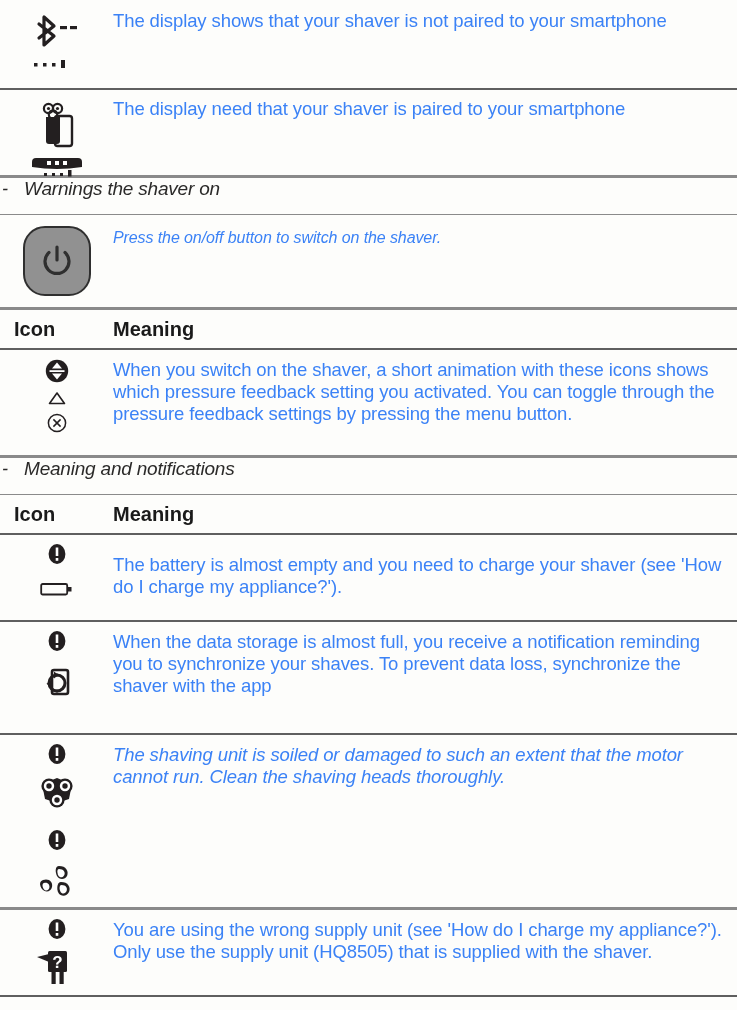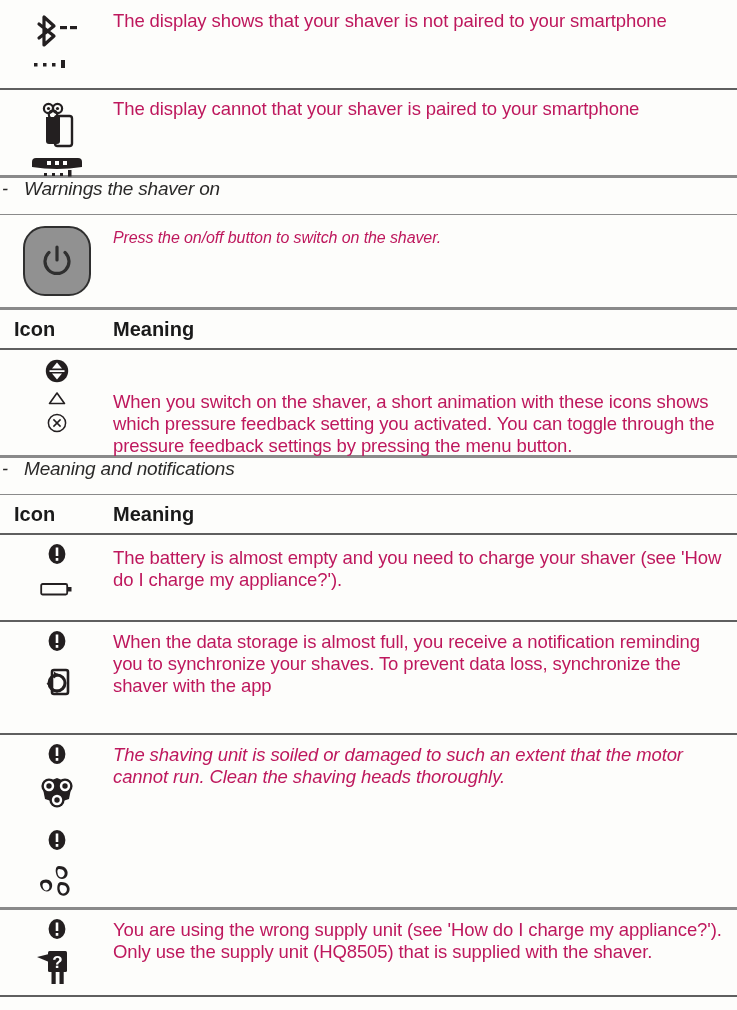--- a/index.html
+++ b/index.html
@@ -53,21 +53,21 @@
   }
   .cell-text {
     flex: 1 1 auto;
     padding-right: 12px;
     padding-top: 8px;
     box-sizing: border-box;
   }
   .body-text {
     font-size: 18.5px;
     line-height: 22px;
-    color: #be185d;
+    color: #3b82f6;
     letter-spacing: -0.1px;
     font-family: "Liberation Sans", sans-serif;
   }
 
   
   .section-head {
     display: flex;
     align-items: baseline;
     height: 36px;
     padding-left: 2px;
@@ -189,21 +189,21 @@
             <rect x="33" y="7" width="4" height="4" fill="#ffffff"></rect>
             <rect x="14" y="19" width="3" height="3" fill="#231f20"></rect>
             <rect x="22" y="19" width="3" height="3" fill="#231f20"></rect>
             <rect x="30" y="19" width="3" height="3" fill="#231f20"></rect>
             <rect x="38" y="16" width="3.5" height="6.5" fill="#231f20"></rect>
           </svg>
         </span>
       </div>
     </div>
     <div class="cell-text" style="padding-top:8px;">
-      <div class="body-text">The display cannot that your shaver is paired to your smartphone</div>
+      <div class="body-text">The display need that your shaver is paired to your smartphone</div>
     </div>
   </div>
 
   <div class="rule-thick"></div>
 
   <div class="section-head">
     <span class="section-dash">-</span>
     <span class="section-title">Warnings the shaver on</span>
   </div>
 
@@ -252,21 +252,21 @@
         <div class="gap-6"></div>
         <span>
           <svg width="22" height="22" viewBox="0 0 22 22">
             <circle cx="11" cy="11" r="8.6" fill="none" stroke="#231f20" stroke-width="1.5"></circle>
             <line x1="7.4" y1="7.4" x2="14.6" y2="14.6" stroke="#231f20" stroke-width="1.5"></line>
             <line x1="14.6" y1="7.4" x2="7.4" y2="14.6" stroke="#231f20" stroke-width="1.5"></line>
           </svg>
         </span>
       </div>
     </div>
-    <div class="cell-text" style="padding-top:9px;margin-top:32px;">
+    <div class="cell-text" style="padding-top:9px;">
       <div class="body-text">When you switch on the shaver, a short animation with these icons shows which pressure feedback setting you activated. You can toggle through the pressure feedback settings by pressing the menu button.</div>
     </div>
   </div>
 
   <div class="rule-thick"></div>
 
   <div class="section-head">
     <span class="section-dash">-</span>
     <span class="section-title">Meaning and notifications</span>
   </div>
@@ -292,21 +292,21 @@
         </span>
         <div class="gap-14"></div>
         <span>
           <svg width="34" height="18" viewBox="0 0 34 18">
             <rect x="1.2" y="4" width="26" height="10.5" rx="1.5" fill="none" stroke="#231f20" stroke-width="1.8"></rect>
             <rect x="27.5" y="7" width="4" height="4.5" fill="#231f20"></rect>
           </svg>
         </span>
       </div>
     </div>
-    <div class="cell-text" style="padding-top:12px;">
+    <div class="cell-text" style="padding-top:19px;">
       <div class="body-text">The battery is almost empty and you need to charge your shaver (see 'How do I charge my appliance?').</div>
     </div>
   </div>
 
   <div class="rule-thin-dark"></div>
 
   <div class="row" style="height:111px;">
     <div class="cell-icon" style="padding-top:7px;">
       <div class="icon-stack">
         <span>

